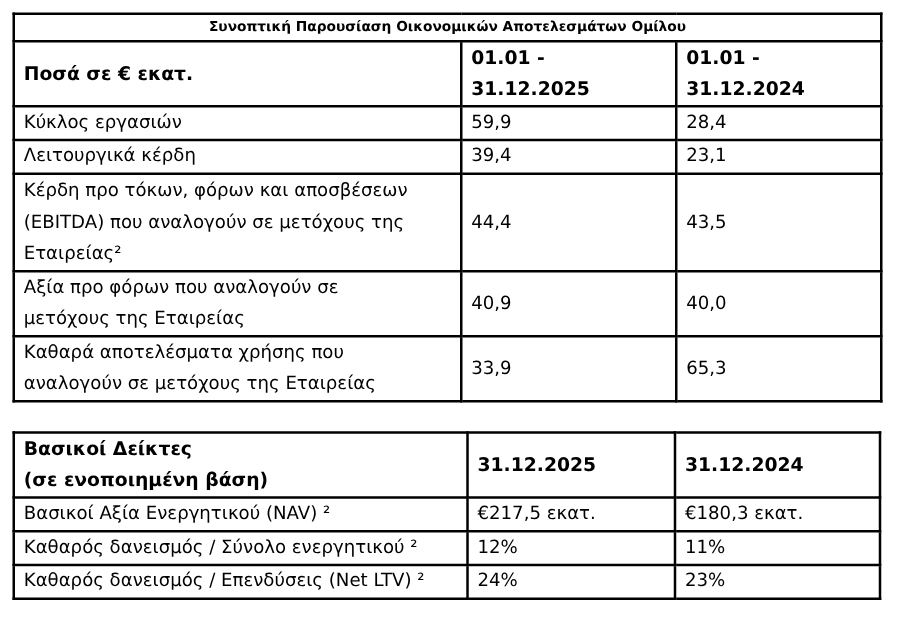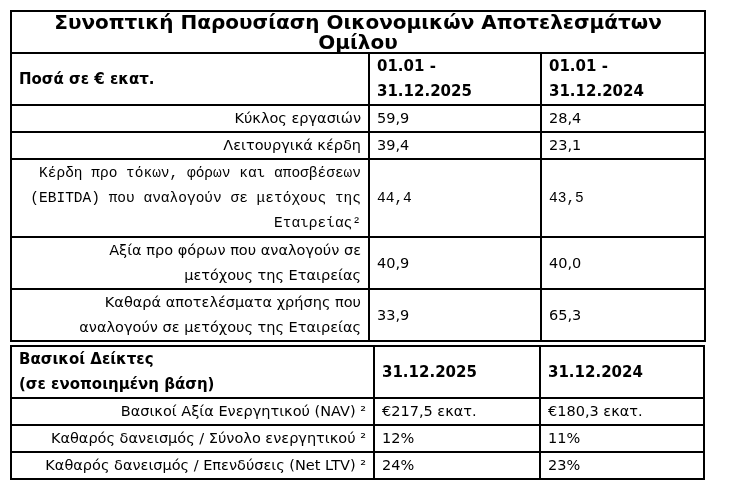--- a/index.html
+++ b/index.html
@@ -39,42 +39,42 @@
   .t1 .c3 { width: 164px; }
   
   .t2 { left: 10px; top: 345px; width: 693px; }
   .t2 .c1 { width: 363px; }
   .t2 .c2 { width: 166px; }
   .t2 .c3 { width: 164px; }
 
   .row-title   td { height: 20px; line-height: 20px; }
   .row-header  td { height: 25px; }
   .row-single  td { height: 24px; }
-  .row-triple  td { height: 76px; font-family: Liberation Mono, monospace; }
+  .row-triple  td { height: 76px; }
   .row-double  td { height: 50px; }
   .row-header2 td { height: 50px; }
 
   .title-cell {
     font-weight: bold;
-    font-size: 20px;
+    font-size: 11px;
     text-align: center;
   }
   .head-left {
     font-weight: bold;
     font-size: 15px;
     text-align: left;
     white-space: pre-line;
     border-radius: 17px;
   }
   .head-center {
     font-weight: bold;
     font-size: 15px;
   }
   .label-cell {
-    text-align: right;
+    text-align: left;
     white-space: pre-line;
   }
   .value-cell {
   }
 </style>
 </head>
 <body>
 
 <div class="canvas">
 

